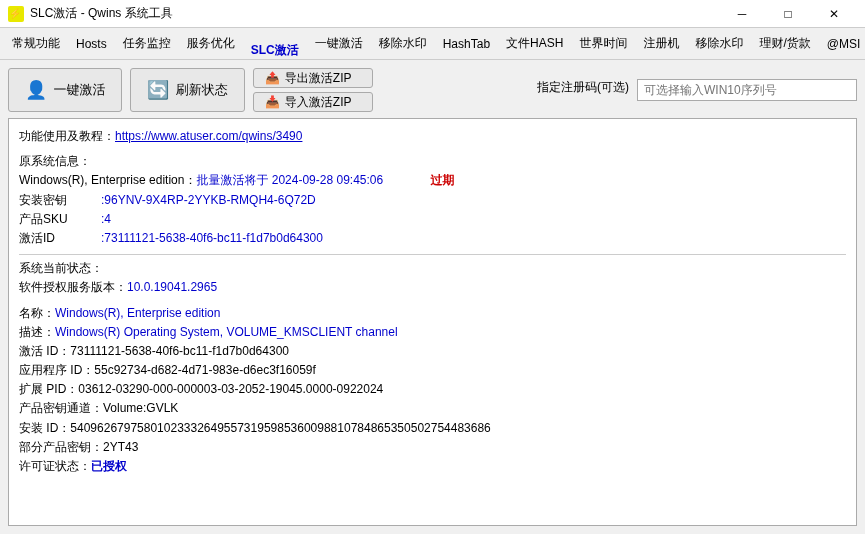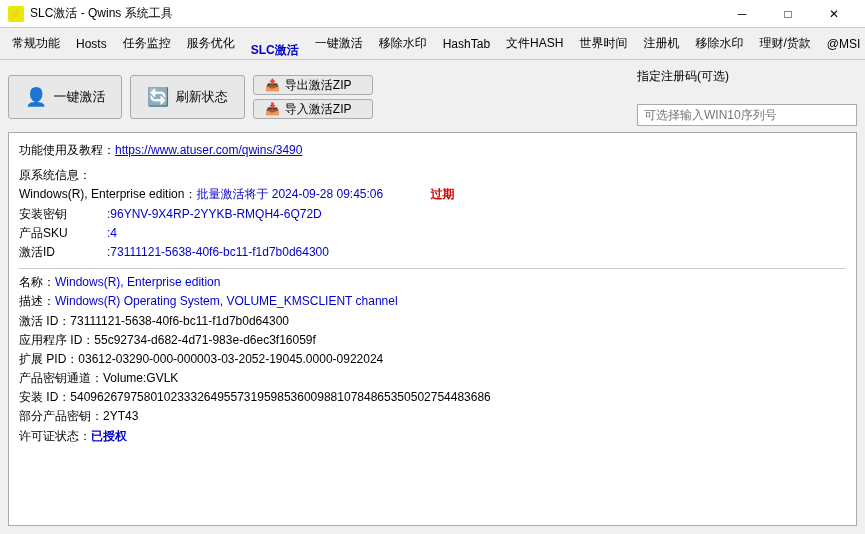--- a/index.html
+++ b/index.html
@@ -128,22 +128,22 @@
       align-items: center;
       gap: 4px;
       min-width: 120px;
       height: 20px;
     }
 
     
     .reg-area {
       margin-left: auto;
       display: flex;
-      flex-direction: column;
-      gap: 19px;
+      flex-direction: row;
+      gap: 8px;
       min-width: 220px;
     }
     .reg-label {
       font-size: 12px;
       color: #000;
     }
     .reg-input {
       border: 1px solid #aaa;
       background: #fff;
       padding: 3px 6px;
@@ -177,21 +177,21 @@
     .info-value-blue {
       color: #0000cc;
     }
     .divider {
       border: none;
       border-top: 1px solid #ccc;
       margin: 4px 0;
     }
     .info-row {
       display: flex;
-      gap: 8px;
+      gap: 2px;
     }
     .info-row .col1 {
       min-width: 80px;
       color: #000;
     }
 
     
     .info-panel::-webkit-scrollbar { width: 14px; }
     .info-panel::-webkit-scrollbar-track { background: #f0f0f0; }
     .info-panel::-webkit-scrollbar-thumb { background: #c0c0c0; border: 1px solid #aaa; }
@@ -277,22 +277,28 @@
         <span class="info-value-blue">:4</span>
       </div>
       <div class="info-row">
         <span class="info-label col1">激活ID</span>
         <span class="info-value-blue">:73111121-5638-40f6-bc11-f1d7b0d64300</span>
       </div>
     </div>
 
     <hr class="divider">
 
-
     <div class="info-section">
+      <div>系统当前状态：</div>
+      <div>
+        <span class="info-label">软件授权服务版本：</span><span class="info-value-blue">10.0.19041.2965</span>
+      </div>
+    </div>
+
+    <div class="info-section">
       <div>
         <span class="info-label">名称：</span><span class="info-value-blue">Windows(R), Enterprise edition</span>
       </div>
       <div>
         <span class="info-label">描述：</span><span class="info-value-blue">Windows(R) Operating System, VOLUME_KMSCLIENT channel</span>
       </div>
       <div>
         <span class="info-label">激活 ID：</span><span class="info-label">73111121-5638-40f6-bc11-f1d7b0d64300</span>
       </div>
       <div>

